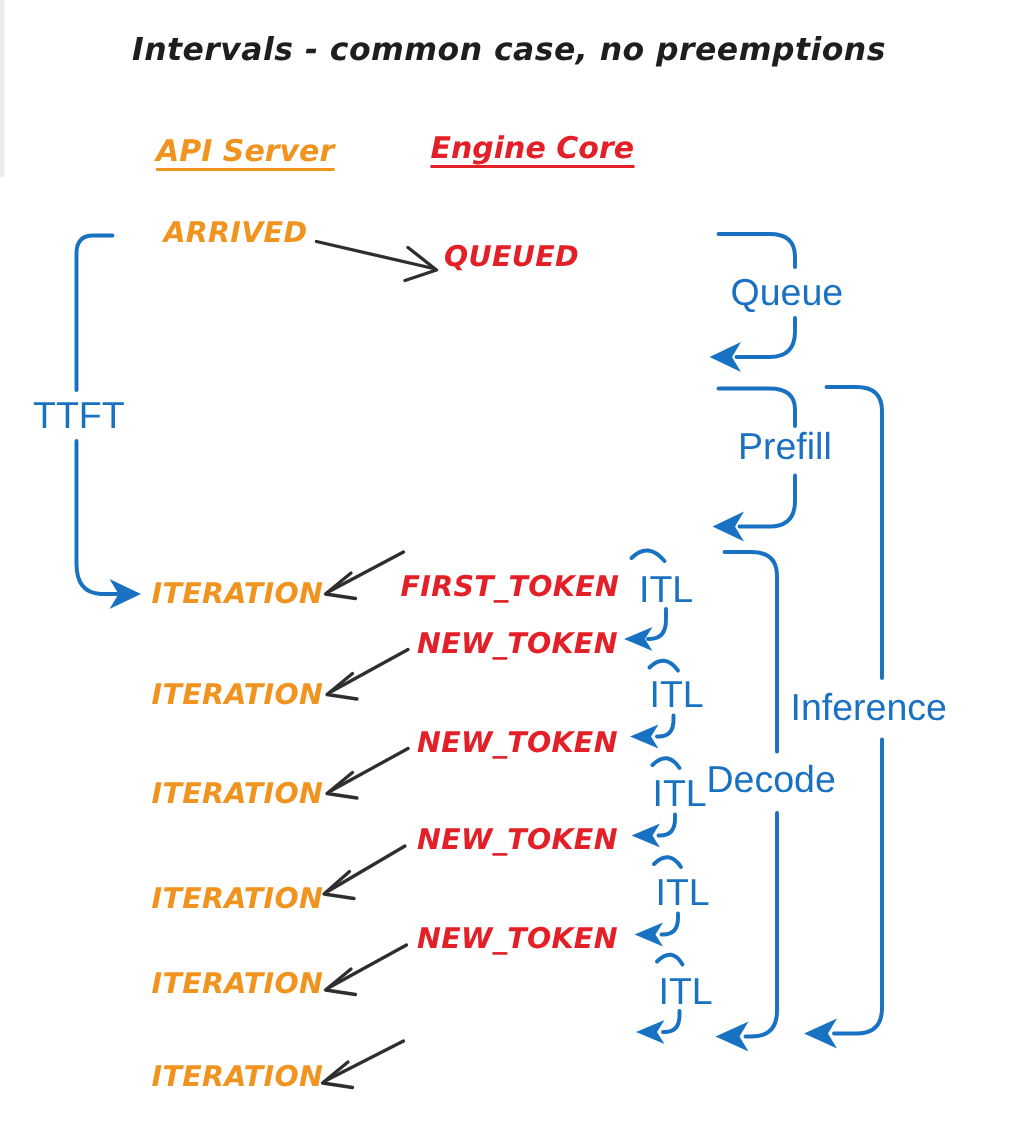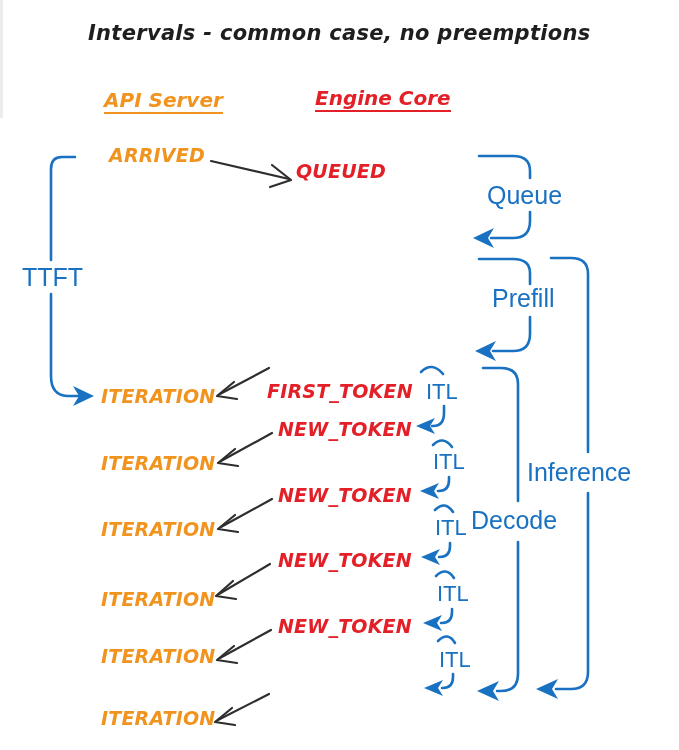--- a/index.html
+++ b/index.html
@@ -7,21 +7,21 @@
   #canvas { position:relative; width:679px; height:750px; background:#ffffff; overflow:hidden; }
   #strokes { position:absolute; left:0; top:0; }
   .t { position:absolute; white-space:nowrap; line-height:1.1; }
   .hand { font-family:"DejaVu Sans", sans-serif; font-style:italic; font-weight:bold; }
   .title { font-size:21px; color:#1e1e1e; letter-spacing:.3px; }
   .hdr { font-size:20px; border-bottom:2px solid currentColor; padding-bottom:1px; }
   .ev  { font-size:19px; letter-spacing:.2px; }
   .api { color:var(--api-server-color,#f0941f); }
   .eng { color:var(--engine-core-color,#e32027); }
   .blue-label { color:var(--interval-color,#1971c2); font-family:"Liberation Sans",sans-serif; font-size:25px; }
-  .itl { font-size:22px; }
+  .itl { font-size:25px; }
   .edge { position:absolute; left:0; top:0; width:3px; height:118px; background:#ececec; }
   .blue-stroke { stroke:var(--interval-color,#1971c2); fill:none; stroke-width:2.6; stroke-linecap:round; stroke-linejoin:round; }
   .blue-fill { fill:var(--interval-color,#1971c2); stroke:none; }
   .black-stroke { stroke:var(--arrow-color,#2e2e2e); fill:none; stroke-width:2.2; stroke-linecap:round; stroke-linejoin:round; }
 </style>
 </head>
 <body>
 
 <div id="canvas">
 
@@ -112,21 +112,21 @@
     </g>
     <g>
       <path class="black-stroke" d="M269 694 L218 720"></path>
       <path class="black-stroke" d="M232 708 L215 722 L235 725"></path>
     </g>
   </svg>
 
   <div class="t hand hdr api" style="left:104px; top:89px;">API Server</div>
 
   <div class="t hand title" style="left:88px; top:22px;">Intervals - common case, no preemptions</div>
-  <div class="t hand hdr eng" style="left:287px; top:87px;margin-left:28px;">Engine Core</div>
+  <div class="t hand hdr eng" style="left:287px; top:87px;">Engine Core</div>
 
   <div class="t hand ev api" style="left:109px; top:145px;">ARRIVED</div>
   <div class="t hand ev api" style="left:101px; top:386px;">ITERATION</div>
   <div class="t hand ev api" style="left:101px; top:453px;">ITERATION</div>
   <div class="t hand ev api" style="left:101px; top:519px;">ITERATION</div>
   <div class="t hand ev api" style="left:101px; top:589px;">ITERATION</div>
   <div class="t hand ev api" style="left:101px; top:646px;">ITERATION</div>
   <div class="t hand ev api" style="left:101px; top:708px;">ITERATION</div>
 
   <div class="t hand ev eng" style="left:296px; top:161px;">QUEUED</div>

